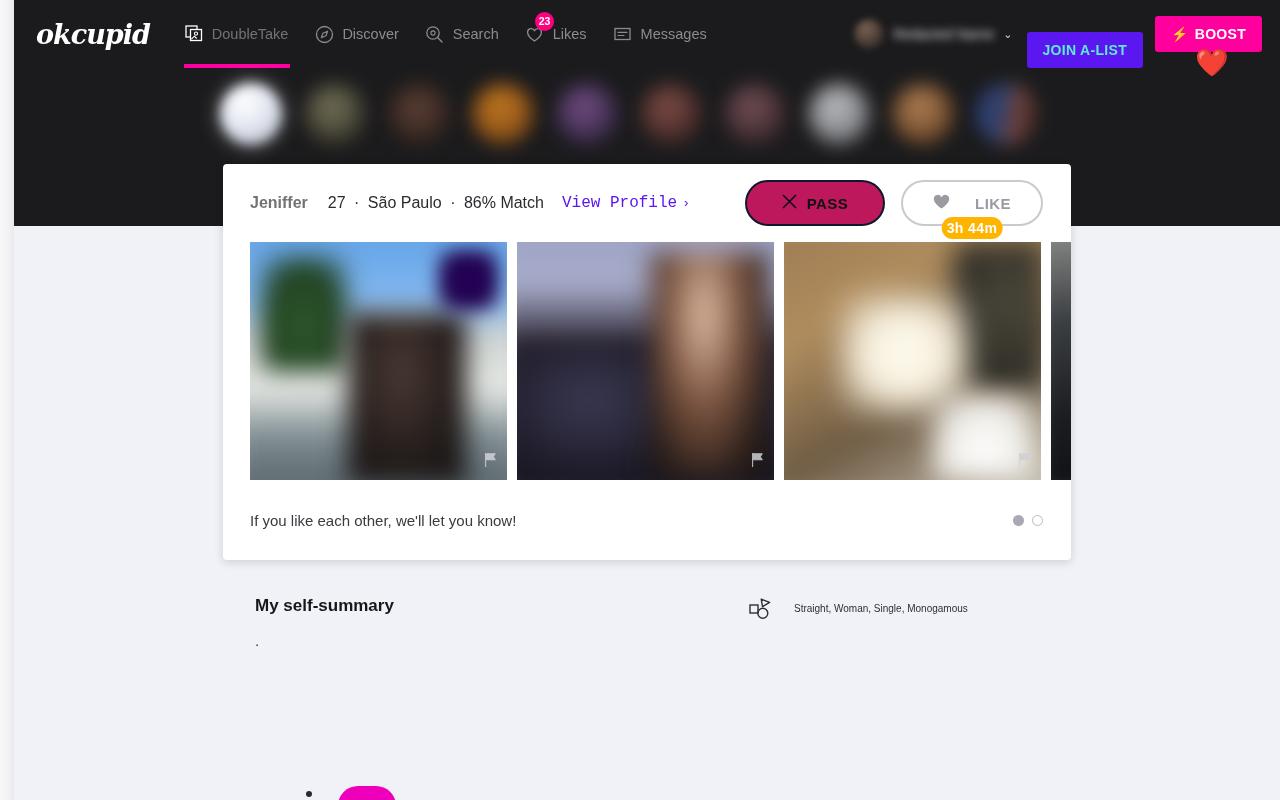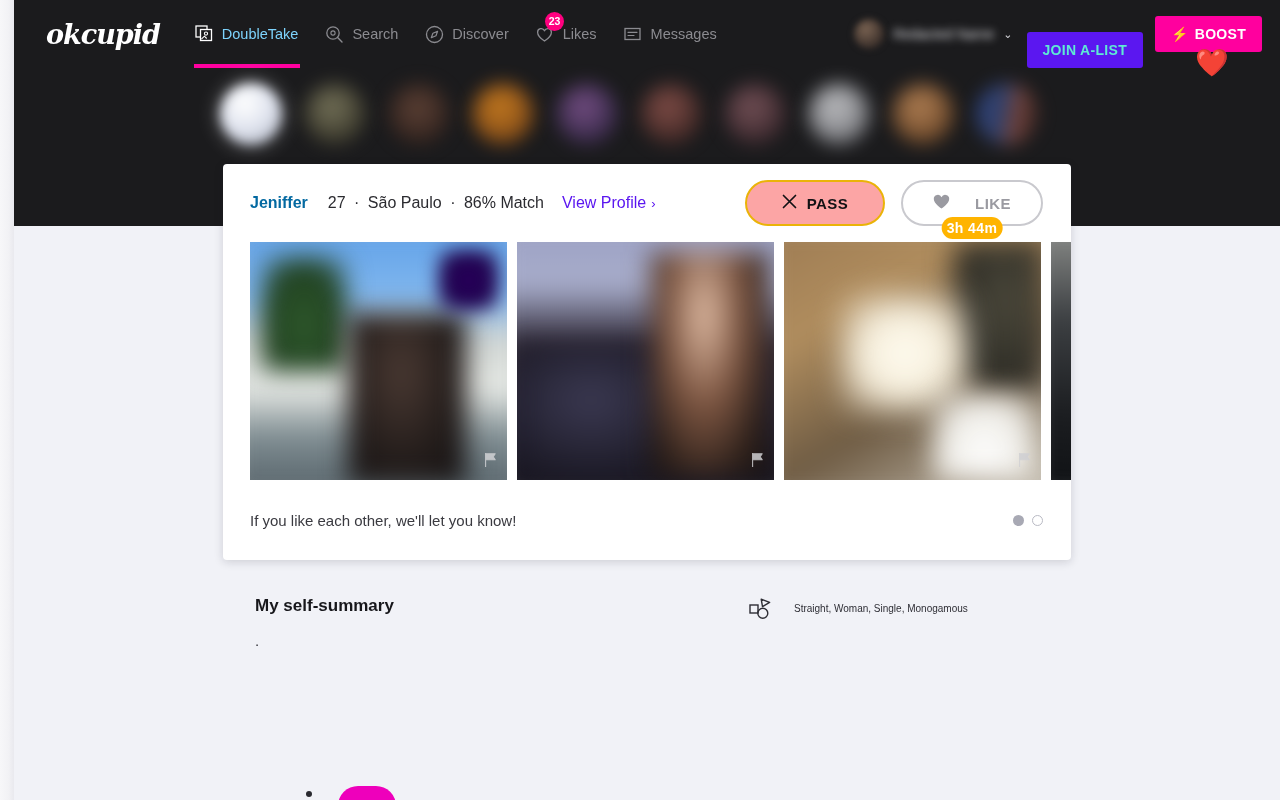--- a/index.html
+++ b/index.html
@@ -17,34 +17,34 @@
     background: linear-gradient(90deg,#f7f7f9 0%, #f2f2f5 60%, #e9e9ee 100%);
   }
 
   
   .header {
     position: absolute; left: 14px; top: 0; width: 1266px; height: 226px;
     background: #1b1b1d; overflow: hidden;
   }
   .navbar {
     position: relative; height: 68px; display: flex; align-items: center;
-    padding-left: 32px;
+    padding-left: 22px;
   }
   .logo {
     font-family: "DejaVu Serif", serif;
     font-style: italic; font-weight: 700; font-size: 27px;
     color: #ffffff; letter-spacing: -1px; margin-right: 34px;
     user-select: none;
   }
   .nav-items { display: flex; align-items: center; gap: 26px; height: 68px; }
   .nav-item {
     position: relative; display: flex; align-items: center; gap: 8px;
     height: 68px; color: #8b8b90; font-size: 14.5px; cursor: pointer;
   }
-  .nav-item.active { color: #7dd3fc; }
+  .nav-item.active { color: #737373; }
   .nav-item.active::after {
     content: ""; position: absolute; left: 0; right: -2px; bottom: 0;
     height: 4px; background: #ff0徒0; background: #ff00a0;
   }
   .nav-item .ico { display: flex; width: 20px; height: 20px; align-items: center; justify-content: center; }
   .nav-item svg { display: block; }
   .badge-count {
     position: absolute; left: 10px; top: 12px;
     min-width: 19px; height: 19px; padding: 0 4px;
     background: #ff007f; color: #fff; border-radius: 10px;
@@ -102,34 +102,34 @@
   .card {
     position: absolute; left: 223px; top: 164px; width: 848px; height: 396px;
     background: #ffffff; border-radius: 4px;
     box-shadow: 0 2px 10px rgba(20,20,40,.16);
     overflow: hidden;
   }
   .card-head {
     display: flex; align-items: center; height: 78px;
     padding: 0 28px 0 27px;
   }
-  .name { font-size: 16px; font-weight: 700; color: #0369a1; }
+  .name { font-size: 16px; font-weight: 700; color: #737373; }
   .meta { font-size: 16px; color: #2b2b30; margin-left: 20px; white-space: nowrap; }
   .meta .dot { margin: 0 4px; color: #2b2b30; }
   .view-profile {
     margin-left: 18px; font-size: 16px; color: #5b17f0;
-    cursor: pointer; white-space: nowrap; display: flex; align-items: center; gap: 5px;
+    cursor: pointer; white-space: nowrap; display: flex; align-items: center; gap: 5px; font-family: Liberation Mono, monospace;
   }
   .view-profile .arr { font-size: 13px; }
 
   .card-actions { margin-left: auto; display: flex; align-items: center; gap: 16px; position: relative; }
   .btn-pass {
     display: flex; align-items: center; justify-content: center; gap: 10px;
-    width: 140px; height: 46px; border: 2px solid #eab308; border-radius: 24px;
-    background: #fca5a5; color: #111114; font-size: 15px; font-weight: 700;
+    width: 140px; height: 46px; border: 2px solid #0f172a; border-radius: 24px;
+    background: #be185d; color: #111114; font-size: 15px; font-weight: 700;
     letter-spacing: .4px; cursor: pointer;
   }
   .btn-like {
     position: relative;
     display: flex; align-items: center; justify-content: center; gap: 25px;
     width: 142px; height: 46px; border: 2px solid #c9c9ce; border-radius: 24px;
     background: #fff; color: #9a9aa1; font-size: 15px; font-weight: 700;
     letter-spacing: .4px; cursor: pointer;
   }
   .timer-badge {
@@ -232,36 +232,36 @@
               <circle cx="11" cy="8.6" r="1.6" stroke="#fff" stroke-width="1.1"></circle>
               <path d="M6.4 14.2l3-3 2.3 2.3" stroke="#fff" stroke-width="1.1"></path>
             </svg>
           </span>
           <span>DoubleTake</span>
         </div>
 
         <div class="nav-item">
           <span class="ico">
             <svg width="19" height="19" viewBox="0 0 19 19" fill="none">
+              <circle cx="9.5" cy="9.5" r="8" stroke="#8b8b90" stroke-width="1.3"></circle>
+              <path d="M12.6 6.4L7.9 8.2 6.3 12.7l4.7-1.9z" stroke="#8b8b90" stroke-width="1.2" stroke-linejoin="round"></path>
+            </svg>
+          </span>
+          <span>Discover</span>
+        </div>
+
+        <div class="nav-item">
+          <span class="ico">
+            <svg width="19" height="19" viewBox="0 0 19 19" fill="none">
               <circle cx="8" cy="8" r="6.2" stroke="#8b8b90" stroke-width="1.3"></circle>
               <circle cx="8" cy="8" r="2.1" stroke="#8b8b90" stroke-width="1.1"></circle>
               <path d="M12.6 12.6L17 17" stroke="#8b8b90" stroke-width="1.4" stroke-linecap="round"></path>
             </svg>
           </span>
           <span>Search</span>
-        </div>
-
-        <div class="nav-item">
-          <span class="ico">
-            <svg width="19" height="19" viewBox="0 0 19 19" fill="none">
-              <circle cx="9.5" cy="9.5" r="8" stroke="#8b8b90" stroke-width="1.3"></circle>
-              <path d="M12.6 6.4L7.9 8.2 6.3 12.7l4.7-1.9z" stroke="#8b8b90" stroke-width="1.2" stroke-linejoin="round"></path>
-            </svg>
-          </span>
-          <span>Discover</span>
         </div>
 
         <div class="nav-item">
           <span class="ico">
             <svg width="19" height="19" viewBox="0 0 19 19" fill="none">
               <path d="M9.5 16S2.6 11.6 2.6 7.2a3.6 3.6 0 016.9-1.4 3.6 3.6 0 016.9 1.4C16.4 11.6 9.5 16 9.5 16z" stroke="#8b8b90" stroke-width="1.3" stroke-linejoin="round"></path>
             </svg>
           </span>
           <span class="badge-count">23</span>
           <span>Likes</span>

